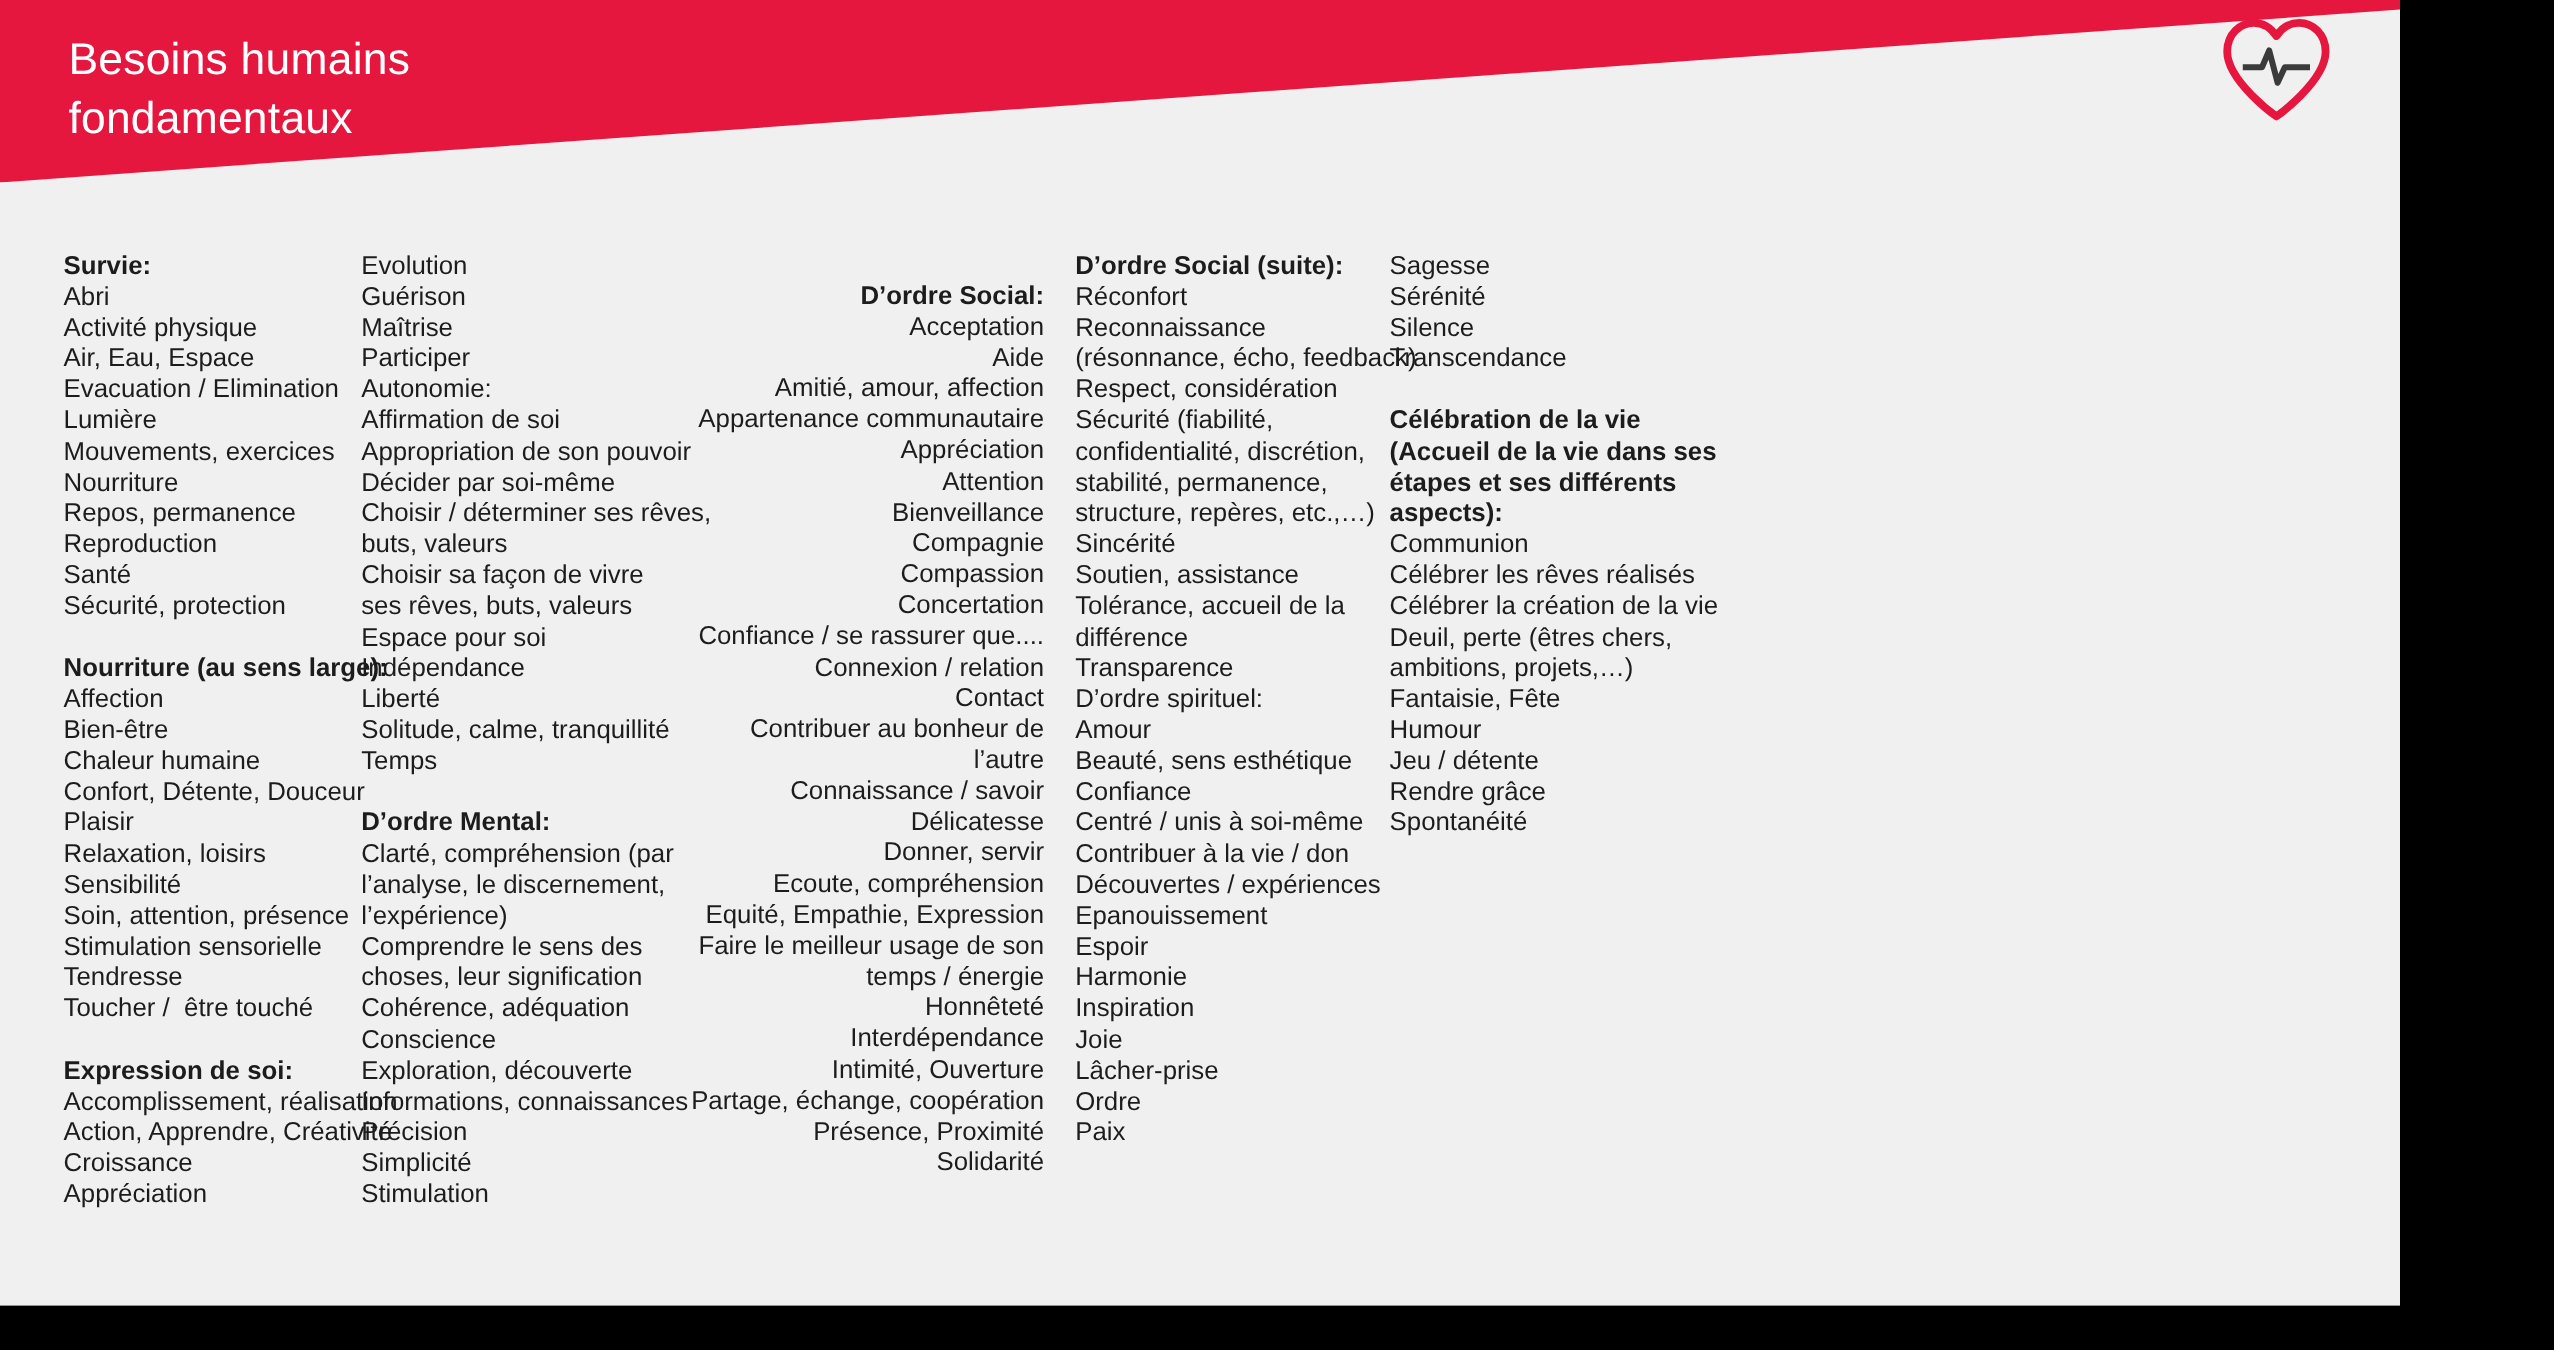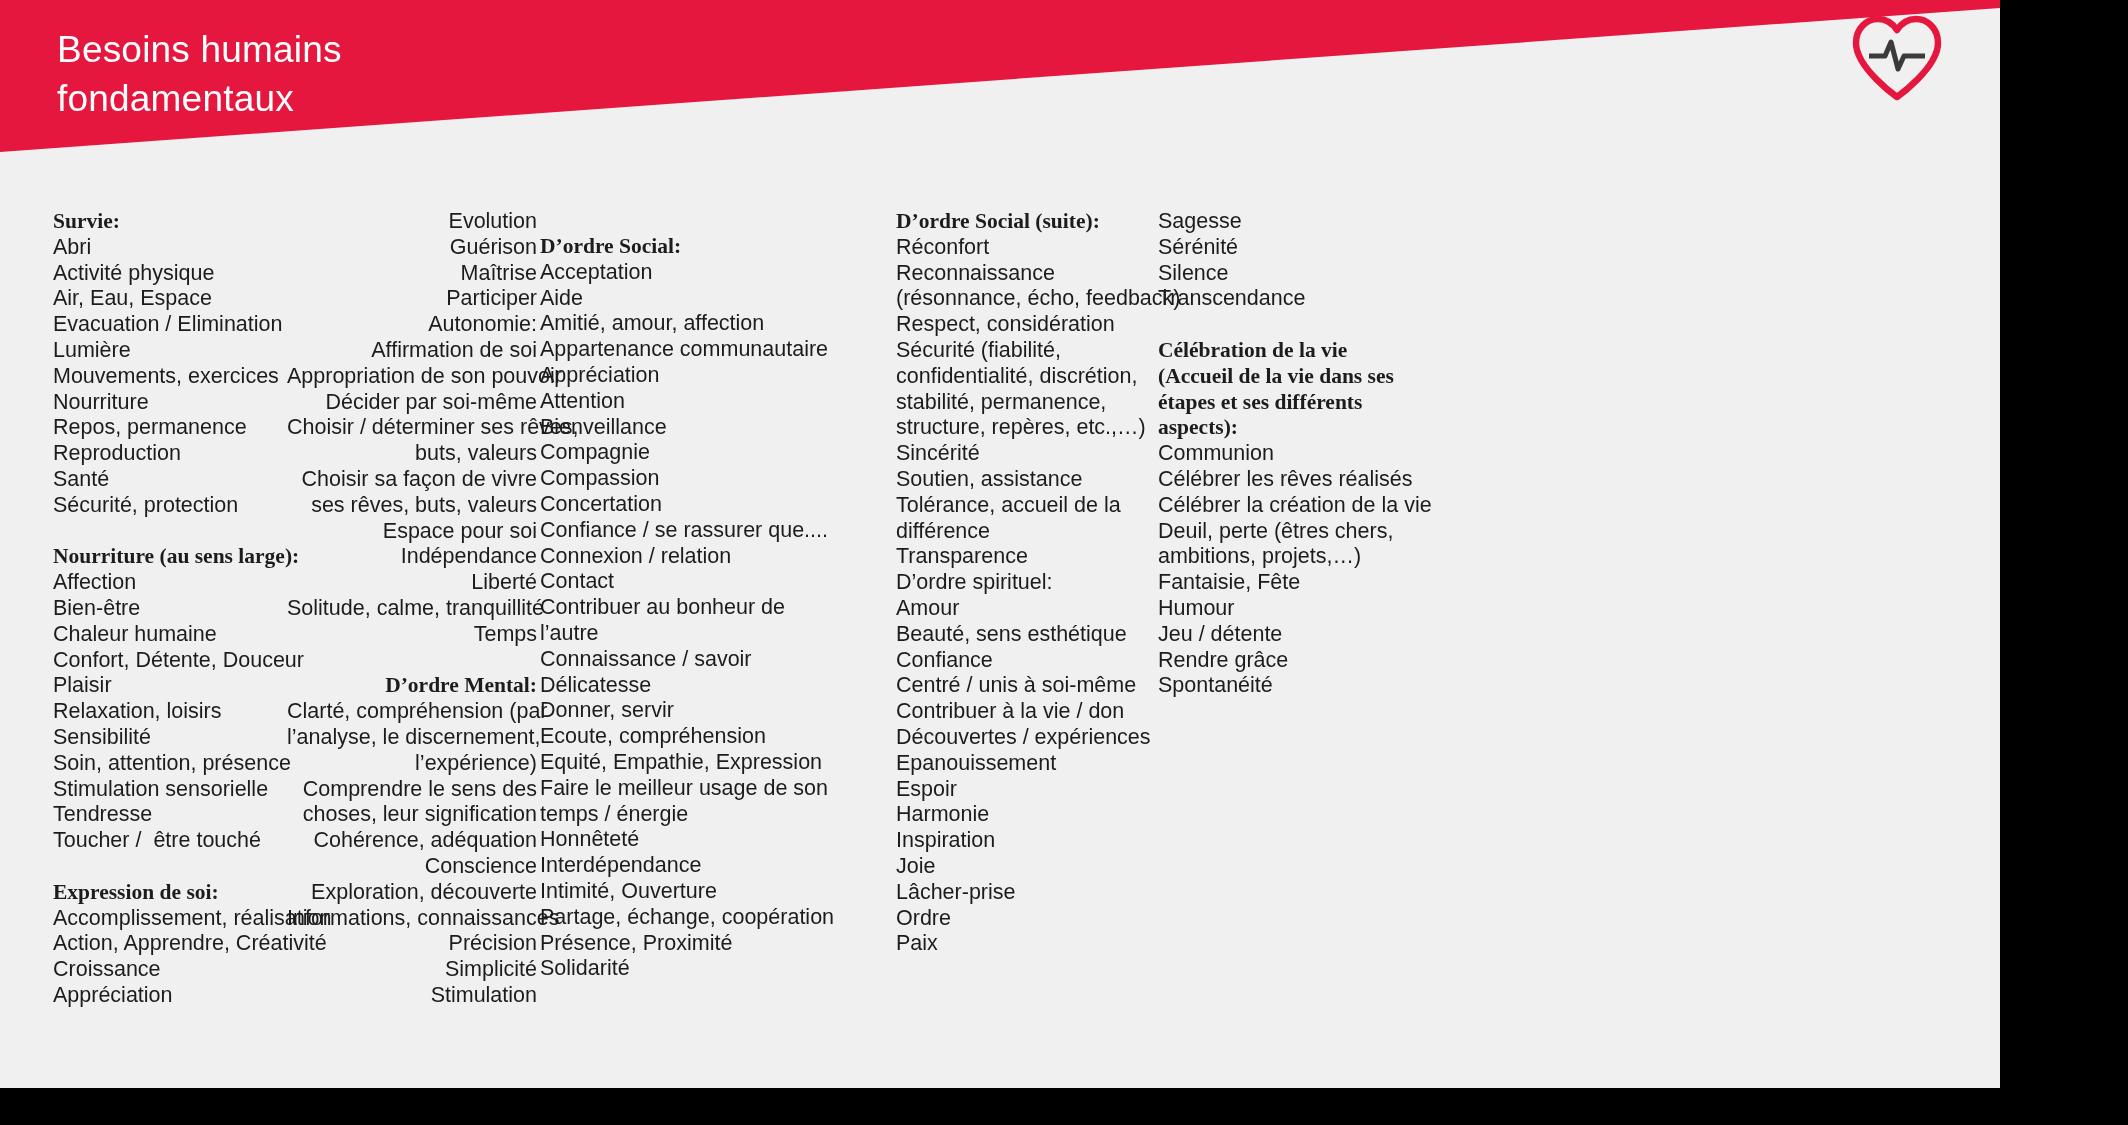--- a/index.html
+++ b/index.html
@@ -72,26 +72,26 @@
   
   .col {
     position: absolute;
     top: 209px;
     font-size: 21.5px;
     line-height: 25.8px;
     color: #1c1c1c;
     font-weight: 400;
   }
   .col .line { white-space: pre; }
-  .head { font-weight: bold; font-family: Liberation Serif, serif; }
+  .head { font-weight: bold; }
   .spacer { height: 25.8px; }
 
   #col1 { left: 53px;   width: 300px; }
-  #col2 { left: 287px;  width: 250px; top: 209px; text-align: right; }
-  #col3 { left: 540px;  width: 330px; top: 234px; }
+  #col2 { left: 301px;  width: 250px; top: 209px; }
+  #col3 { left: 540px;  width: 330px; top: 234px; text-align: right; }
   #col4 { left: 896px;  width: 255px; top: 209px; }
   #col5 { left: 1158px; width: 260px; top: 209px; }
 </style>
 </head>
 <body>
 
 <div id="slide">
 
   <div id="banner"></div>
 

